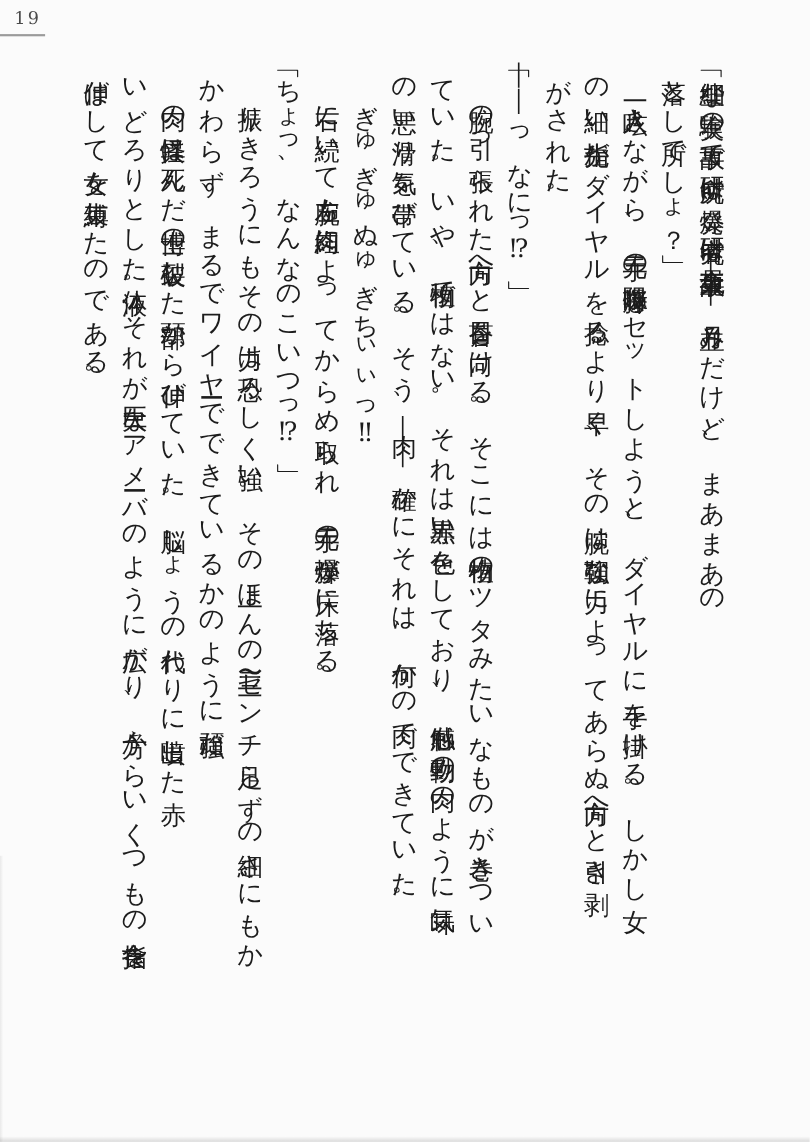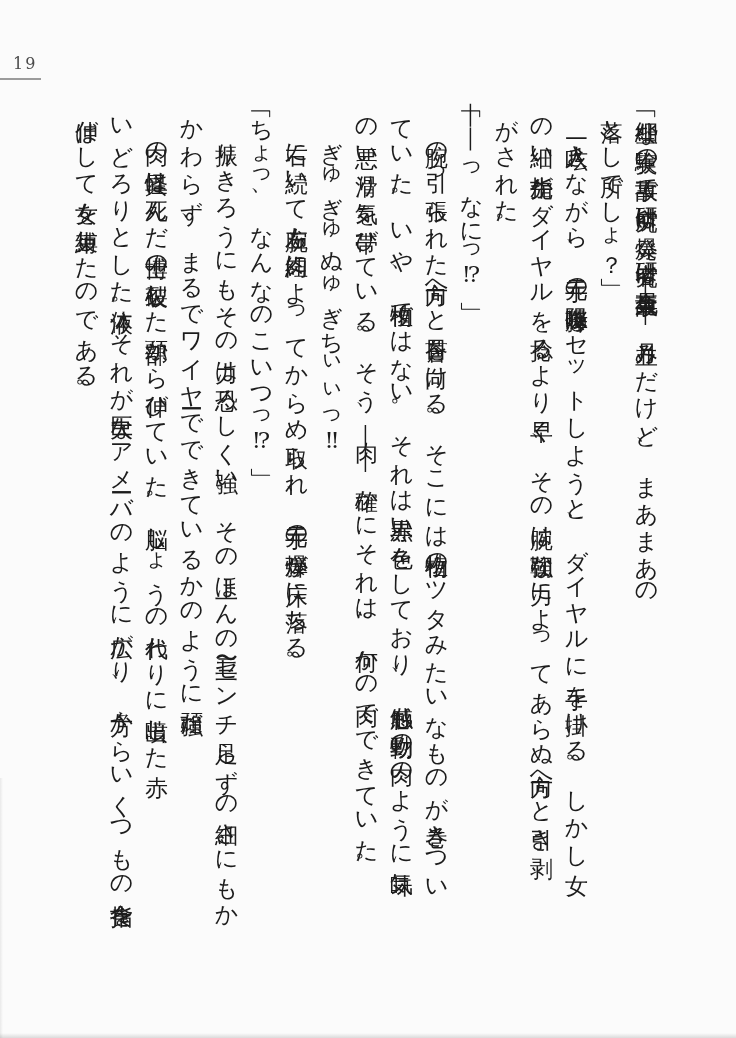--- a/index.html
+++ b/index.html
@@ -10,21 +10,20 @@
     width: 736px;
     height: 1038px;
     position: relative;
     background: #fbfbfb;
     overflow: hidden;
     font-family: "DejaVu Serif", serif;
   }
   .page {
     position: absolute;
     inset: 0;
-    margin-top: 47px;
   }
   
   .page-number {
     position: absolute;
     top: 7px;
     left: 13px;
     font-size: 16px;
     letter-spacing: 2px;
     color: #4a4a4a;
     font-family: "DejaVu Serif", serif;

